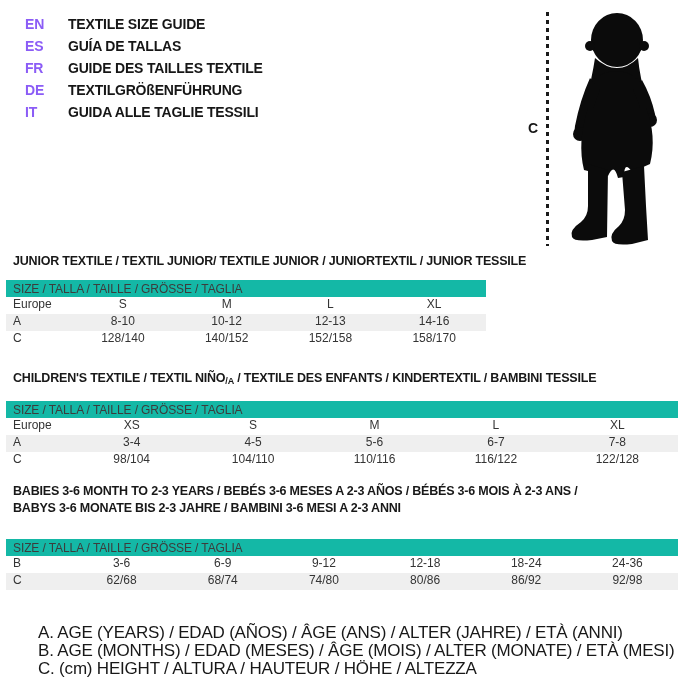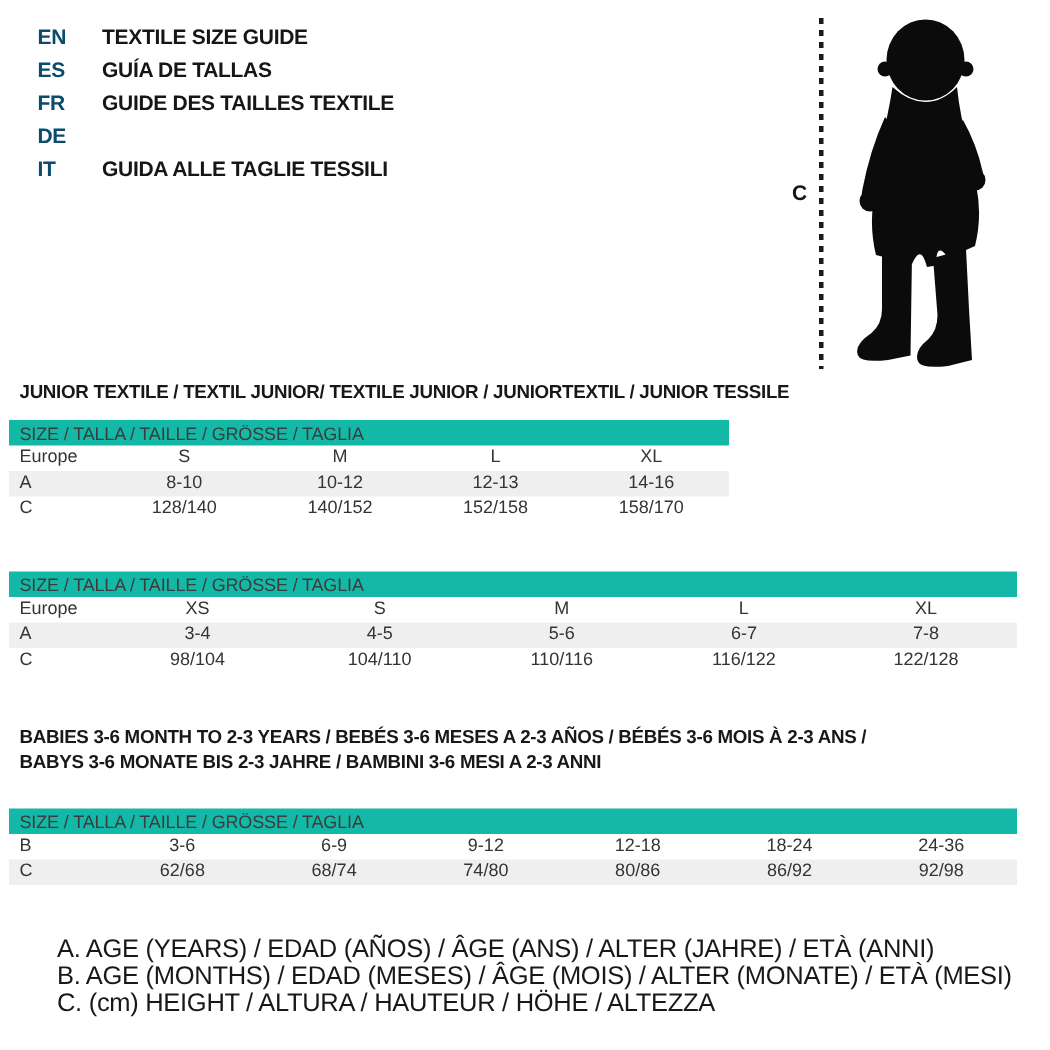--- a/index.html
+++ b/index.html
@@ -3,21 +3,21 @@
 <meta charset="utf-8">
 <style>
   html,body{margin:0;padding:0;background:#fff;}
   .canvas{
     position:relative;width:700px;height:700px;background:#ffffff;overflow:hidden;
     font-family:"Liberation Sans","DejaVu Sans",sans-serif;color:#1e1e1e;
   }
   
   .lang-list{position:absolute;left:25px;top:13px;}
   .lang-row{display:flex;height:22px;align-items:center;}
-  .lang-code{width:43px;font-size:14px;font-weight:700;letter-spacing:-0.2px;color:#0c4a6e;}
+  .lang-code{width:43px;font-size:14px;font-weight:700;letter-spacing:-0.2px;color:#8b5cf6;}
   .lang-label{font-size:14px;font-weight:700;letter-spacing:-0.2px;color:#161616;white-space:nowrap;}
   
   .figure{position:absolute;left:510px;top:0;width:185px;height:260px;}
   .height-label{position:absolute;left:18px;top:120px;font-size:14px;font-weight:700;color:#161616;}
   .dashed-line{
     position:absolute;left:36px;top:12px;width:3px;height:234px;
     background:repeating-linear-gradient(to bottom,#1a1a1a 0 4px,transparent 4px 8px);
   }
   .toddler{position:absolute;left:52px;top:8px;}
   
@@ -53,20 +53,21 @@
       <div class="lang-row">
         <span class="lang-code">ES</span>
         <span class="lang-label">GUÍA DE TALLAS</span>
       </div>
       <div class="lang-row">
         <span class="lang-code">FR</span>
         <span class="lang-label">GUIDE DES TAILLES TEXTILE</span>
       </div>
       <div class="lang-row">
         <span class="lang-code">DE</span>
+        <span class="lang-label">TEXTILGRÖßENFÜHRUNG</span>
       </div>
       <div class="lang-row">
         <span class="lang-code">IT</span>
         <span class="lang-label">GUIDA ALLE TAGLIE TESSILI</span>
       </div>
     </div>
 
   <div class="figure">
     <div class="height-label">C</div>
     <div class="dashed-line"></div>
@@ -110,20 +111,21 @@
           <div class="t-row">
             <div class="t-label">C</div>
             <div class="t-cell">128/140</div>
             <div class="t-cell">140/152</div>
             <div class="t-cell">152/158</div>
             <div class="t-cell">158/170</div>
           </div>
         </div>
       </section>
     <section class="sec sec1">
+        <div class="sec-title"><span>CHILDREN'S TEXTILE / TEXTIL NIÑO</span><sub>/A</sub><span> / TEXTILE DES ENFANTS / KINDERTEXTIL / BAMBINI TESSILE</span></div>
         <div class="table">
           <div class="size-bar">SIZE / TALLA / TAILLE / GRÖSSE / TAGLIA</div>
           <div class="t-row">
             <div class="t-label">Europe</div>
             <div class="t-cell">XS</div>
             <div class="t-cell">S</div>
             <div class="t-cell">M</div>
             <div class="t-cell">L</div>
             <div class="t-cell">XL</div>
           </div>

